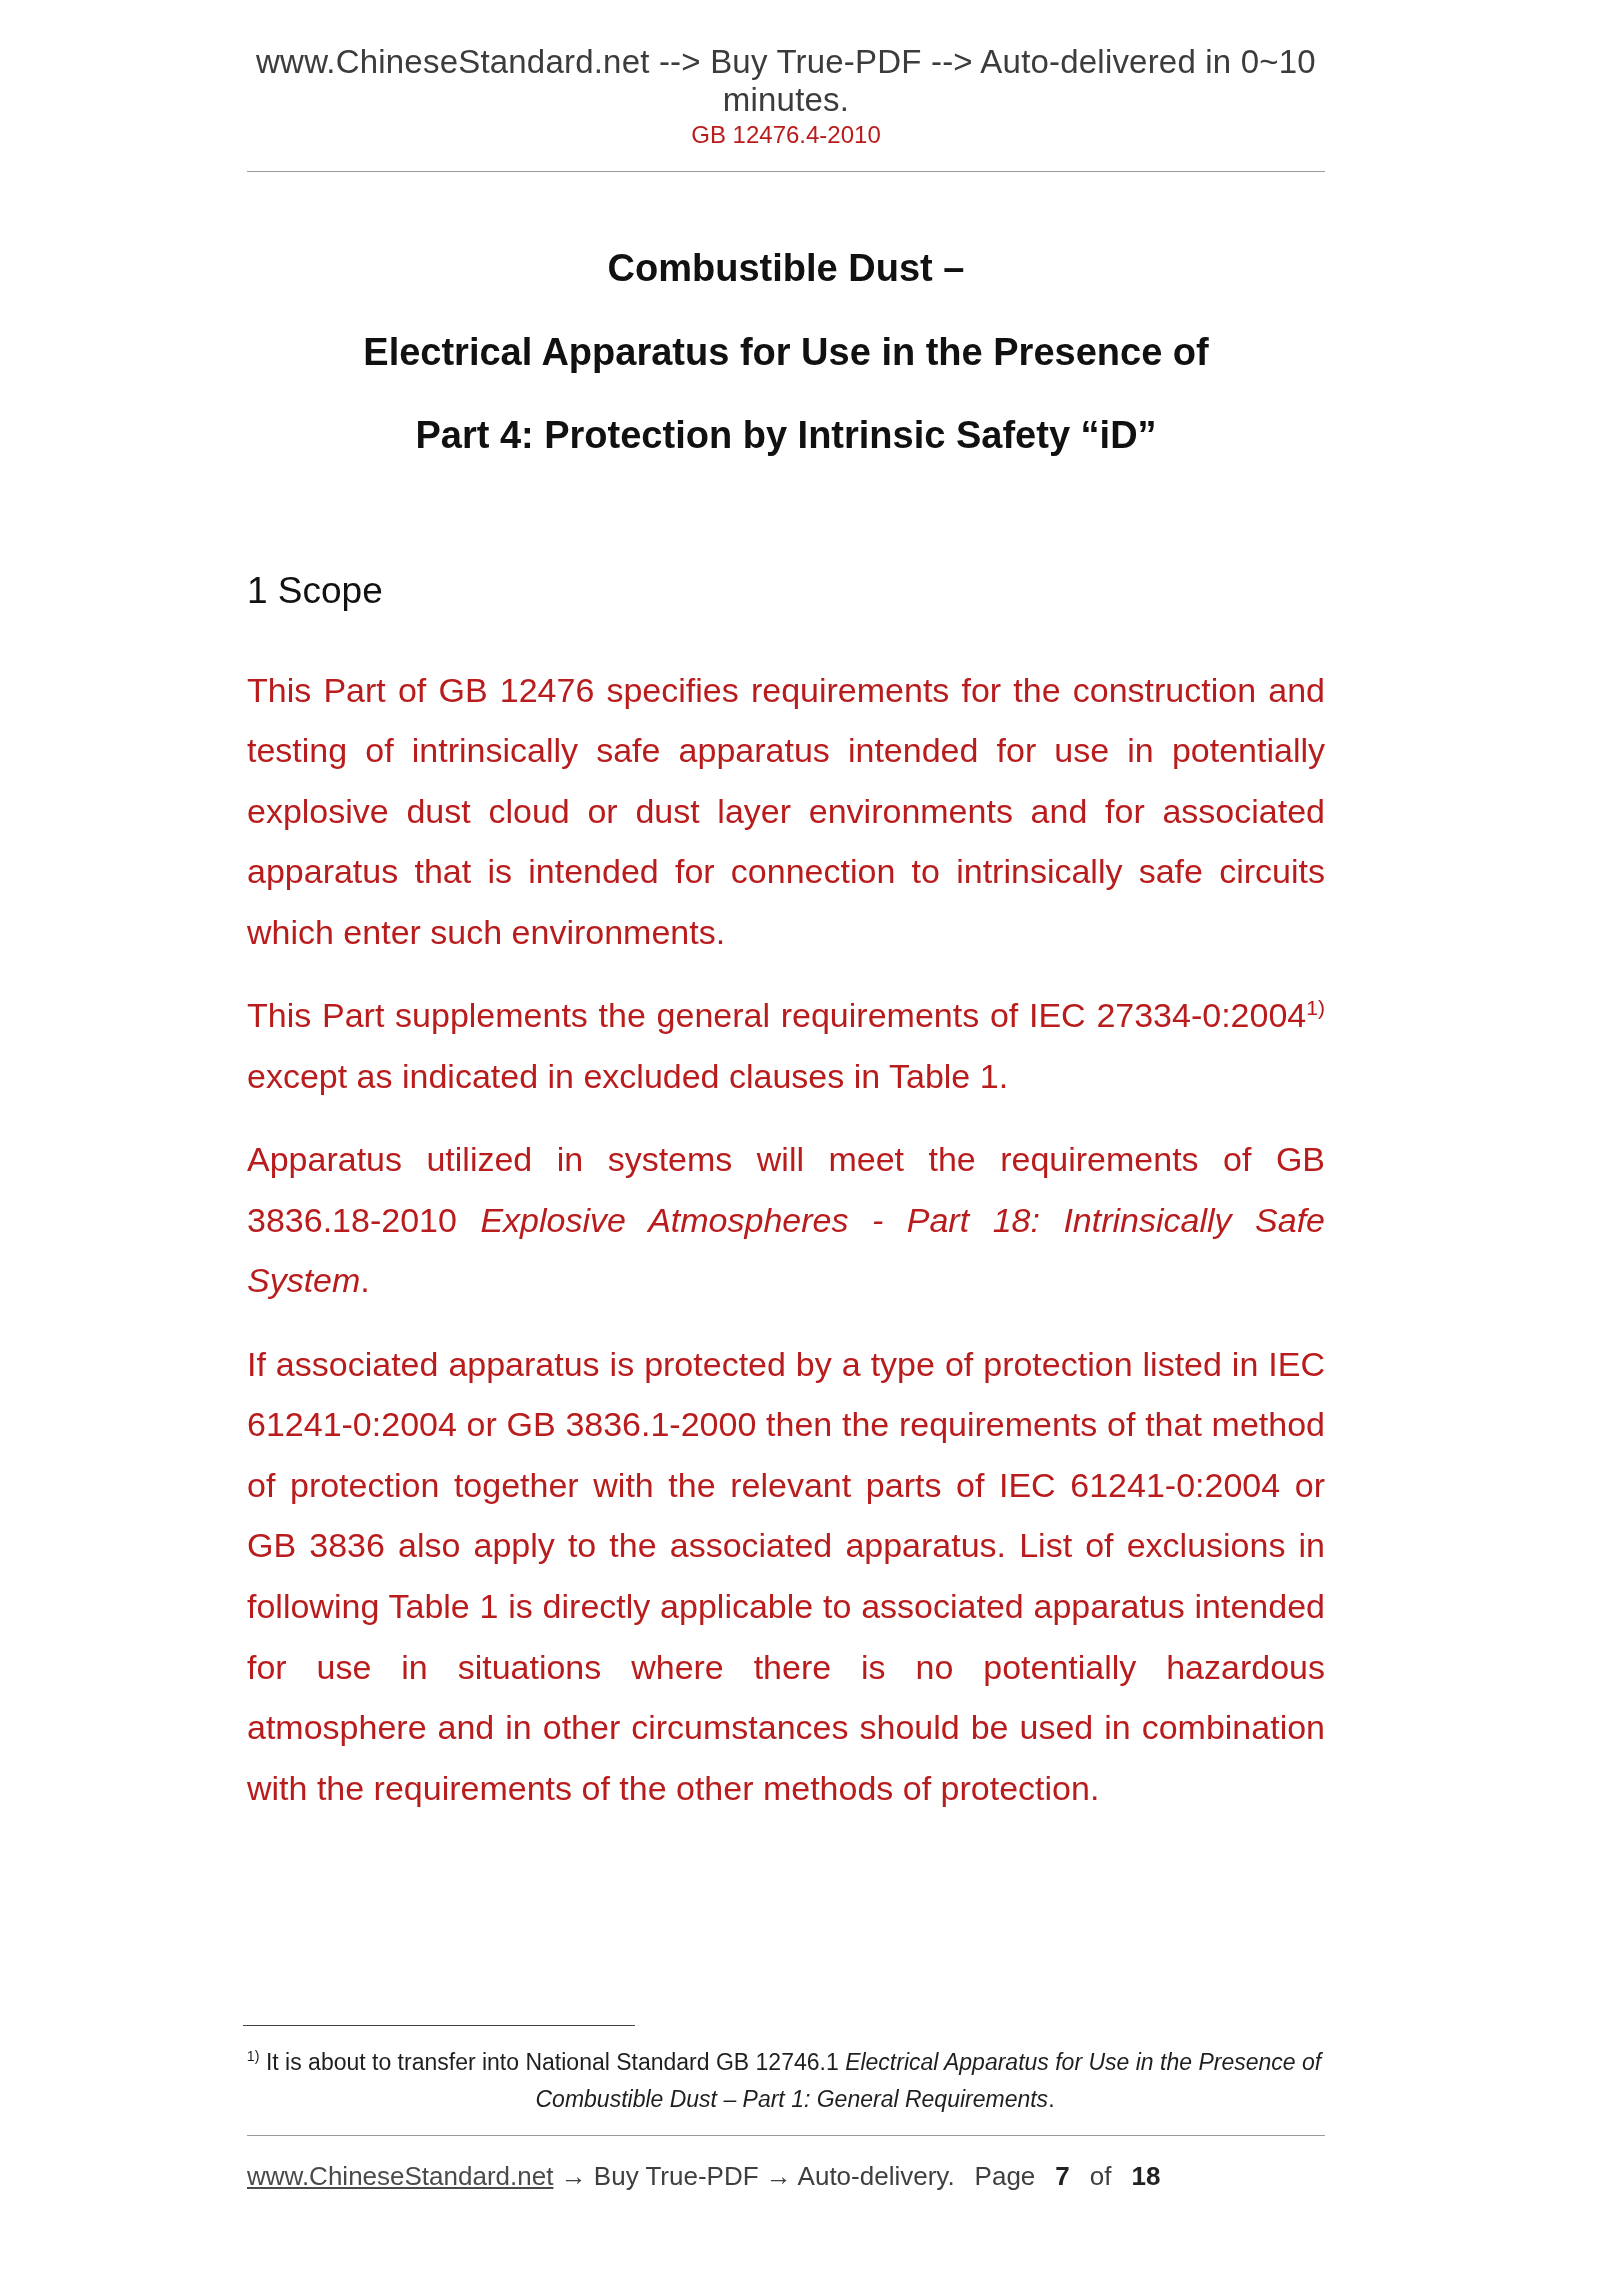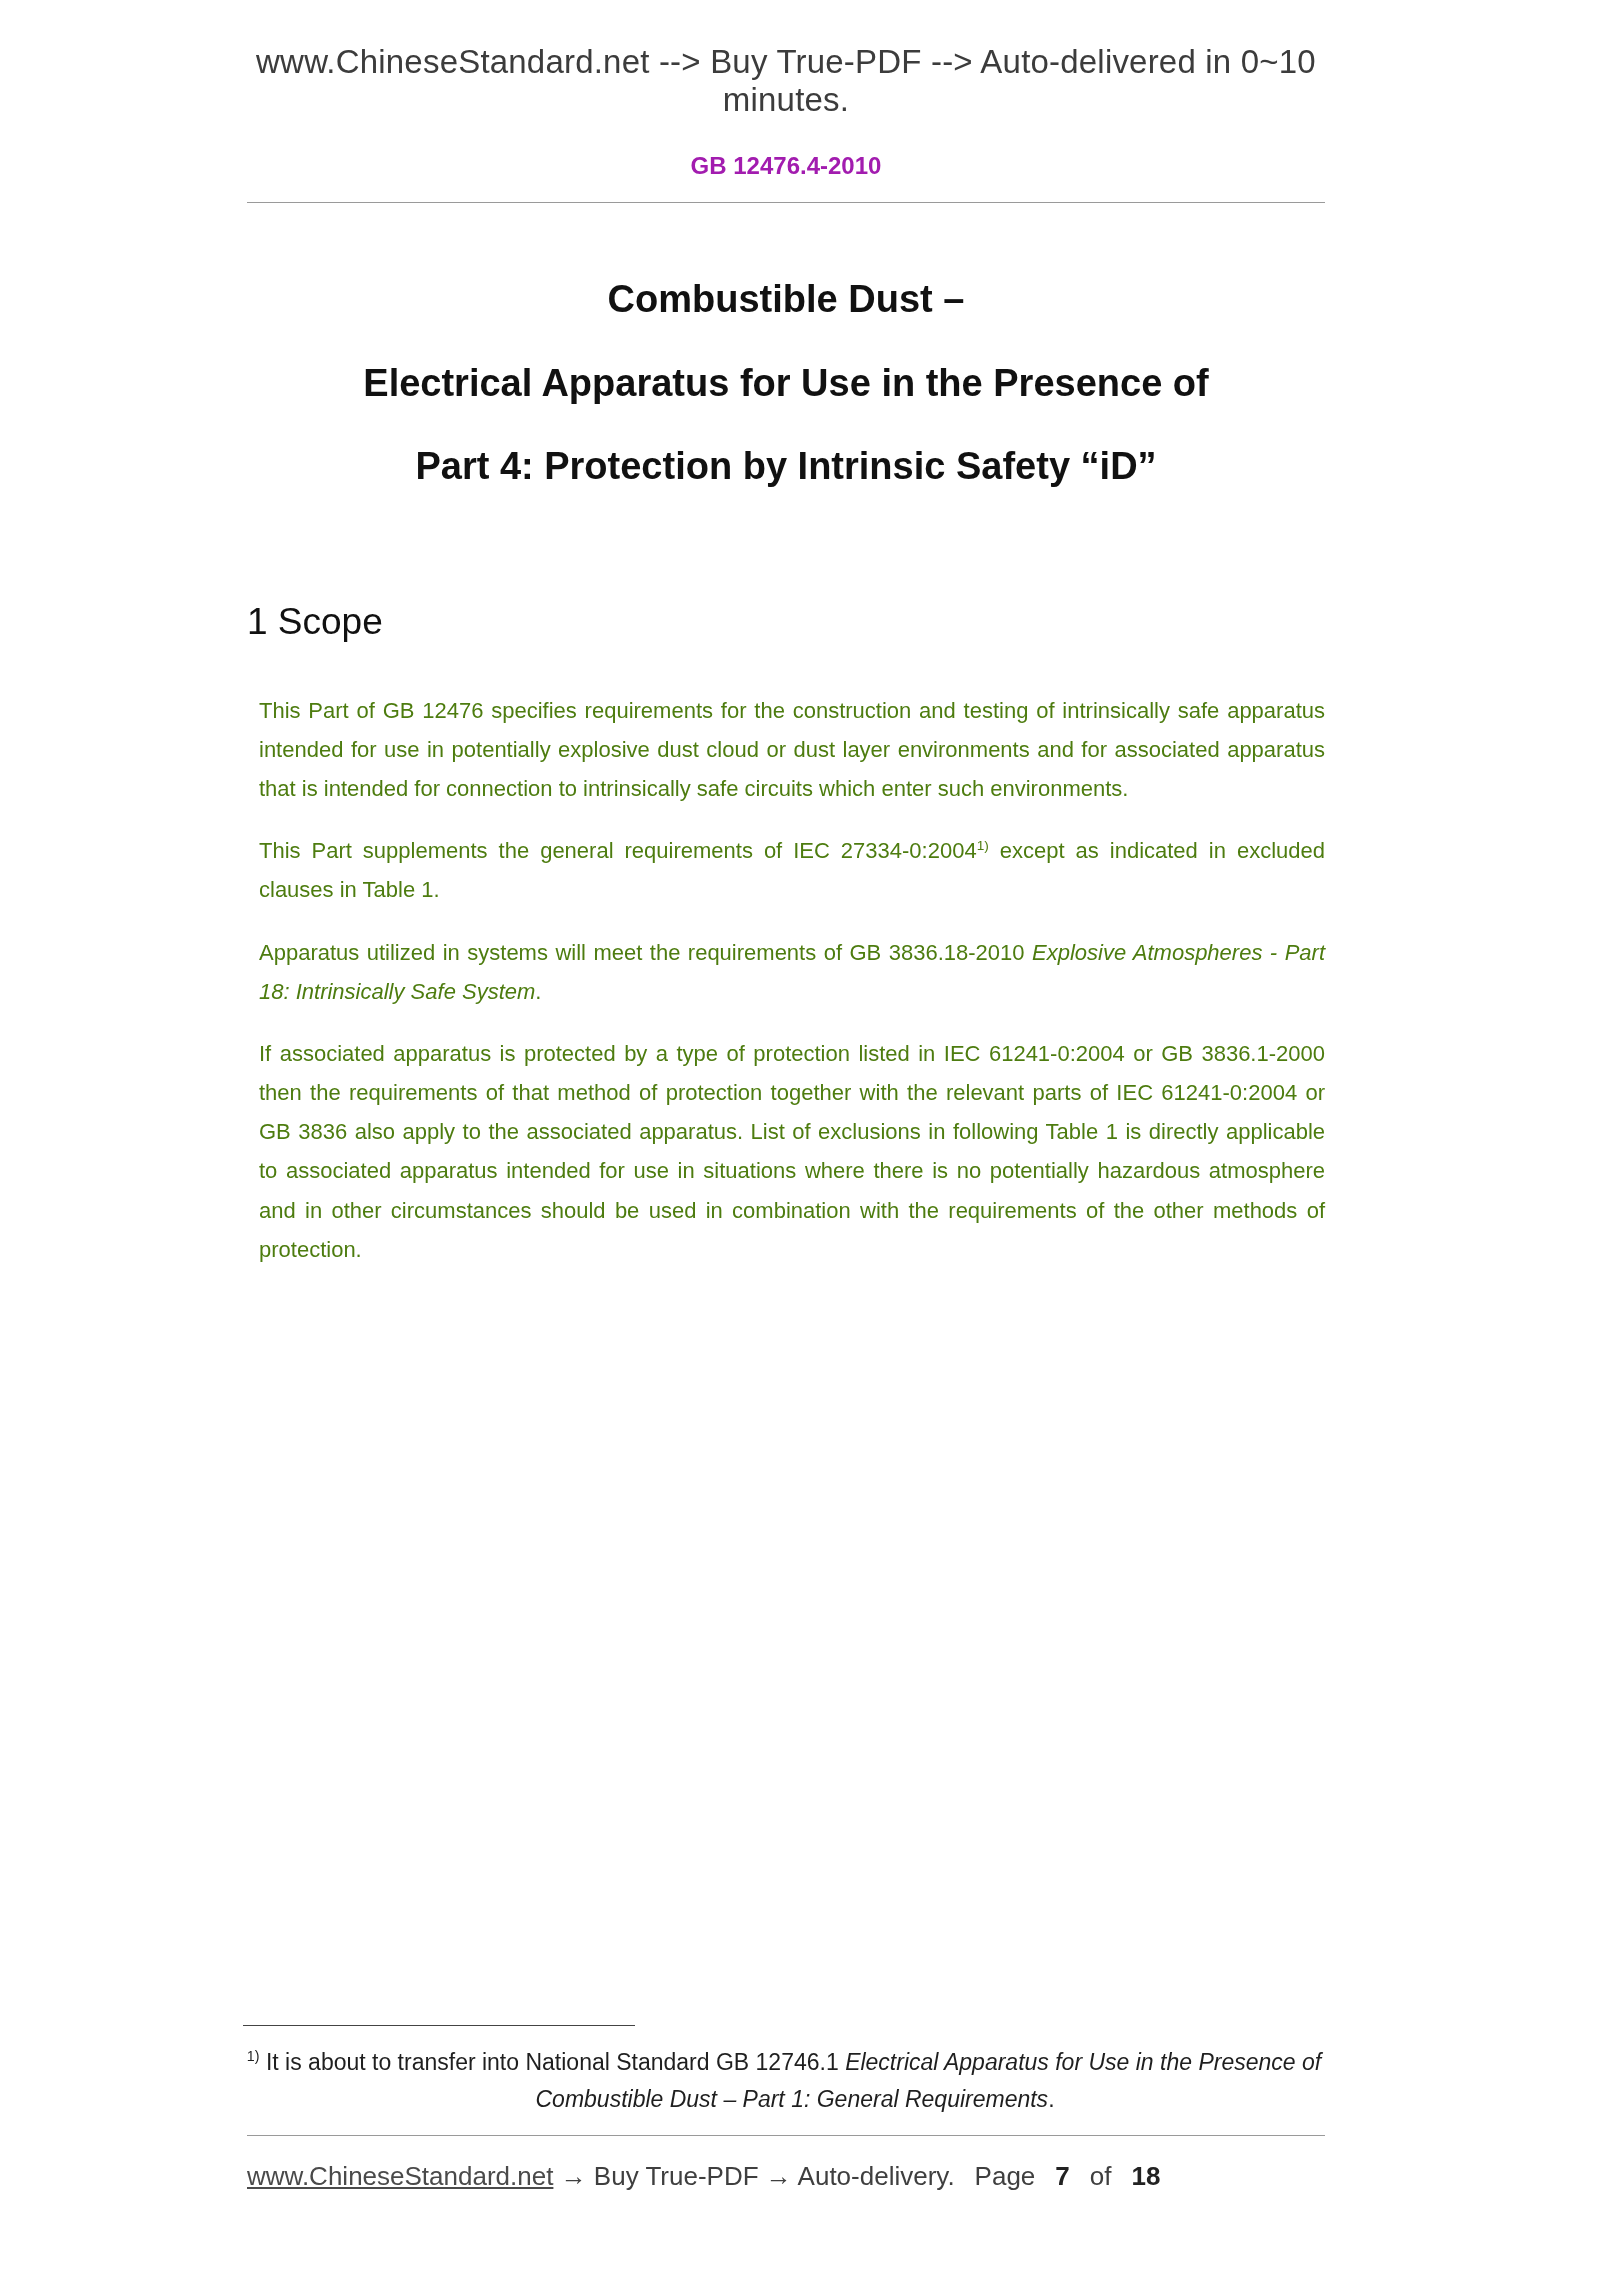--- a/index.html
+++ b/index.html
@@ -21,23 +21,22 @@
   }
   
   .hdr { text-align: center; }
   .hdr-line1 {
     font-size: 33px;
     color: #3c3c3c;
     letter-spacing: 0.2px;
   }
   .hdr-doc {
     font-size: 24px;
-    color: #a21caf;
-    margin-top: 33px;
-    font-weight: bold;
+    color: #b91c1c;
+    margin-top: 2px;
   }
   .hdr-rule {
     border: none;
     border-top: 1.7px solid #9a9a9a;
     margin: 22px 0 0 0;
   }
   
   .title {
     margin-top: 55px;
     text-align: center;
@@ -49,25 +48,25 @@
   
   .section-heading {
     margin-top: 92px;
     font-weight: normal;
     font-size: 37px;
     color: #111111;
   }
   
   .body-text { margin-top: 48px; }
   .para {
-    font-size: 22px;
+    font-size: 34px;
     line-height: 1.78;
     text-align: justify;
-    color: #4d7c0f;
-    margin: 0 0 23px 12px;
+    color: #b91c1c;
+    margin: 0 0 23px 0;
   }
   .it { font-style: italic; }
   .sup {
     vertical-align: super;
     font-size: 0.62em;
     line-height: 0;
   }
   
   .footnote-area {
     position: absolute;

